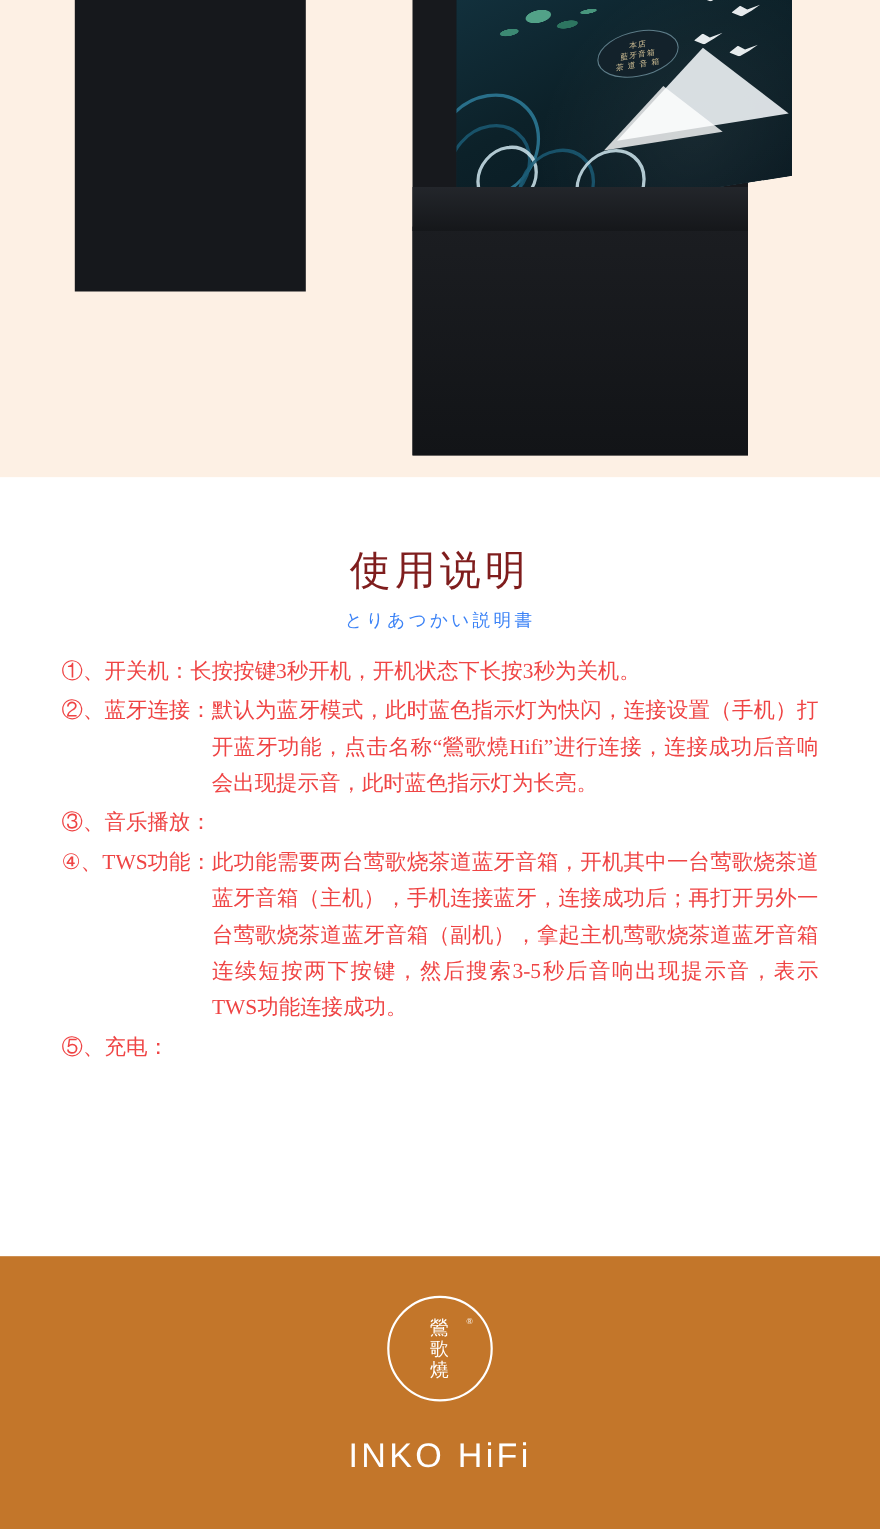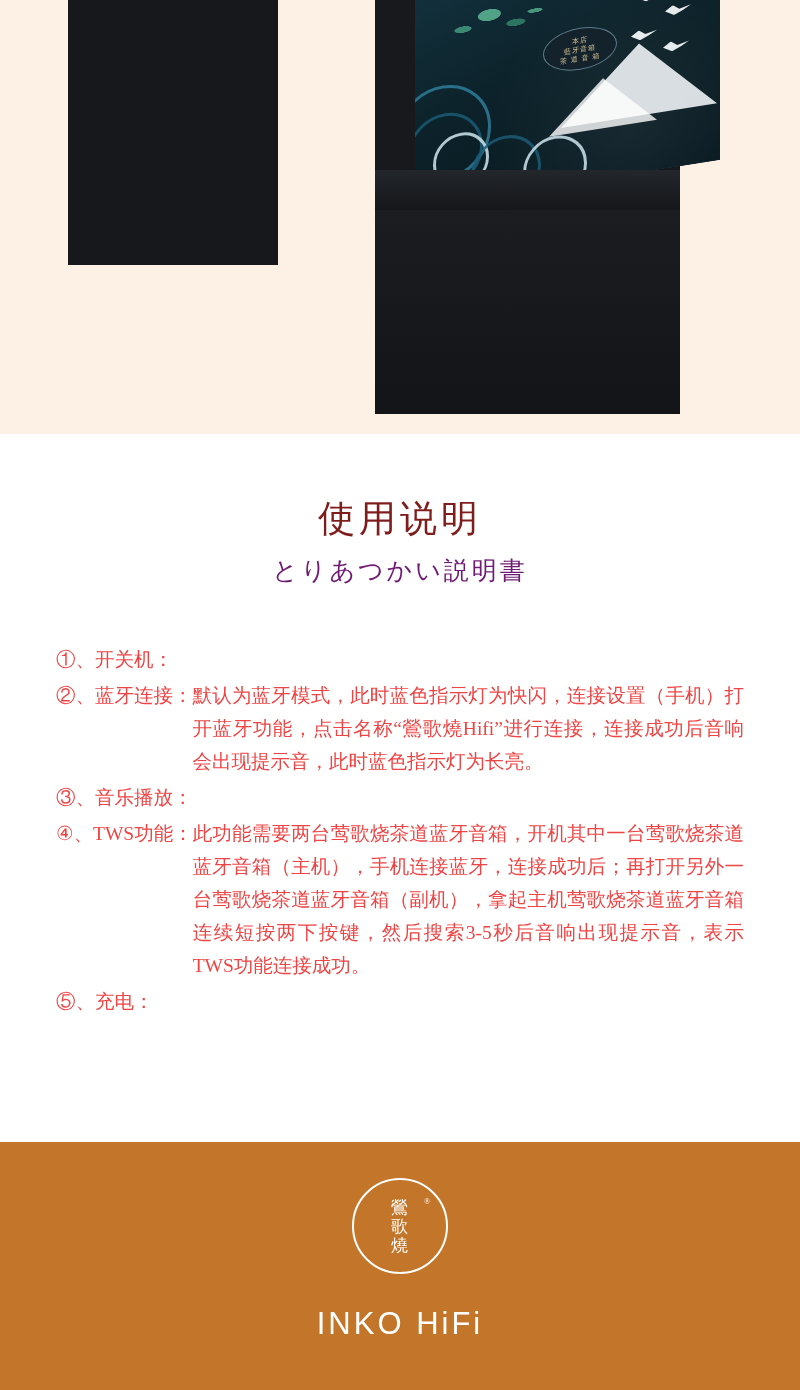--- a/index.html
+++ b/index.html
@@ -159,24 +159,24 @@
     text-align: center;
     font-size: 37px;
     letter-spacing: 4px;
     color: #7f1d1d;
     font-family: "Liberation Serif", serif;
     margin: 0 0 10px 0;
     font-weight: normal;
   }
   .title-jp {
     text-align: center;
-    font-size: 25px;
+    font-size: 16px;
     letter-spacing: 3px;
-    color: #701a75;
-    margin: 0 0 56px 0;
+    color: #3b82f6;
+    margin: 0 0 19px 0;
     font-weight: normal;
     font-family: "Liberation Serif", serif;
   }
   .item {
     display: flex;
     color: #ef4444;
     font-size: 19.5px;
     line-height: 33px;
     margin-bottom: 3px;
     font-family: "Liberation Serif", serif;
@@ -279,20 +279,21 @@
 
     <div class="lid-edge"></div>
   </div>
 
   <div class="instructions">
     <h1 class="title-cn">使用说明</h1>
     <h2 class="title-jp">とりあつかい説明書</h2>
 
     <div class="item">
       <span class="num">①、开关机：</span>
+      <span class="txt">长按按键3秒开机，开机状态下长按3秒为关机。</span>
     </div>
     <div class="item">
       <span class="num">②、蓝牙连接：</span>
       <span class="txt">默认为蓝牙模式，此时蓝色指示灯为快闪，连接设置（手机）打开蓝牙功能，点击名称“鶯歌燒Hifi”进行连接，连接成功后音响会出现提示音，此时蓝色指示灯为长亮。</span>
     </div>
     <div class="item">
       <span class="num">③、音乐播放：</span>
     </div>
     <div class="item">
       <span class="num">④、TWS功能：</span>

